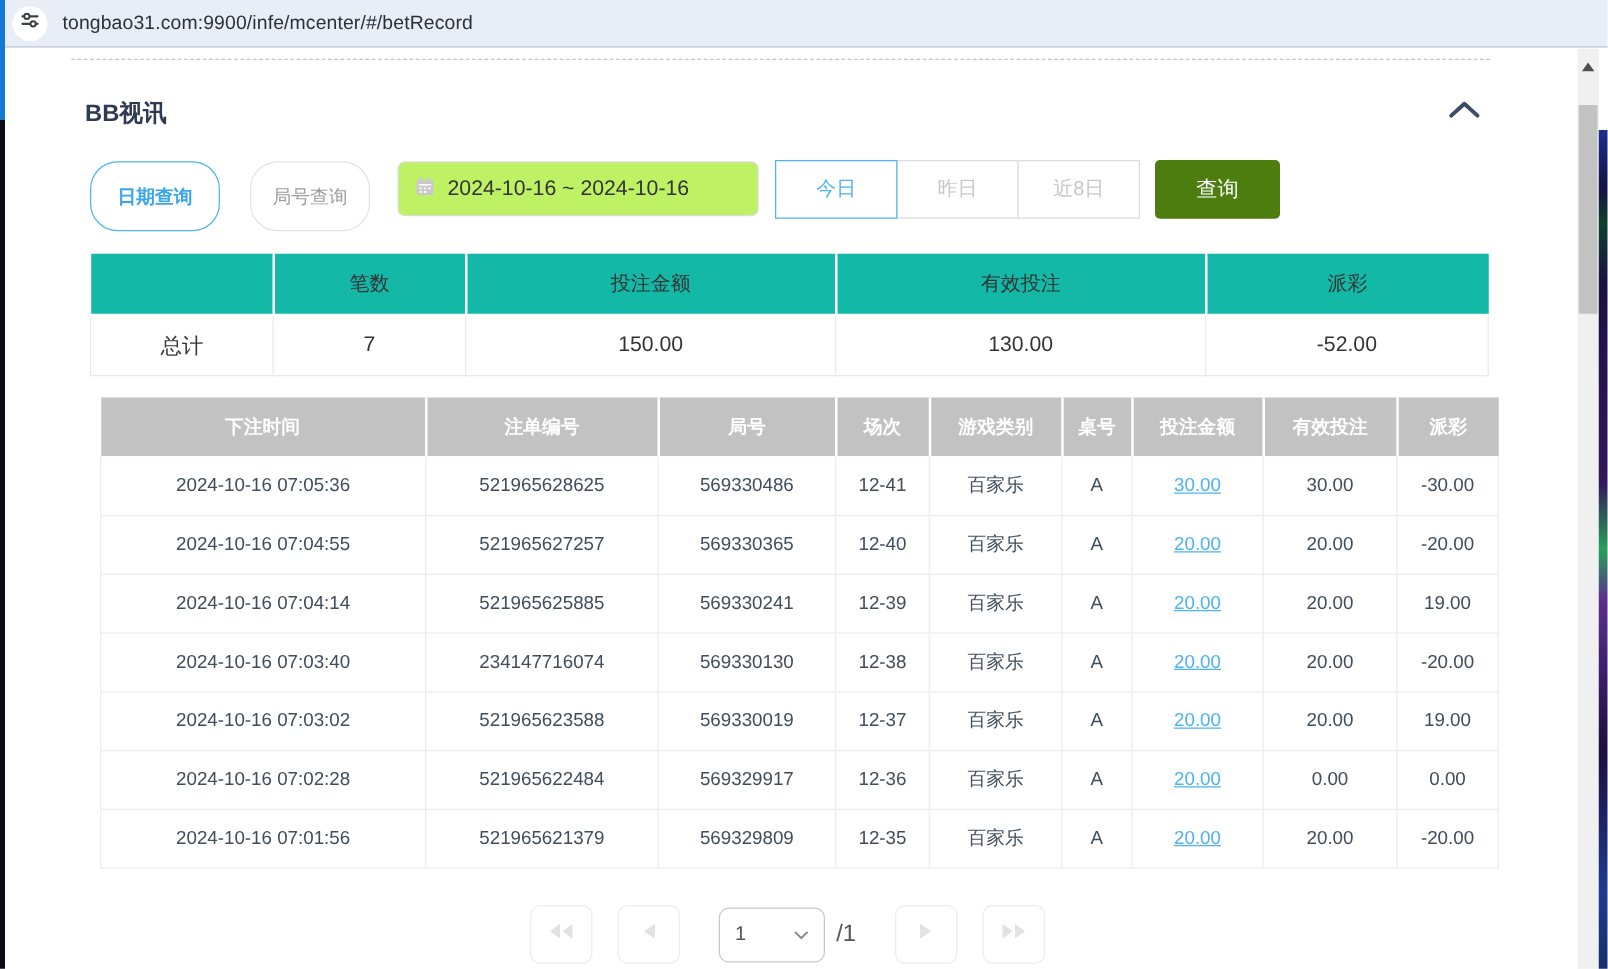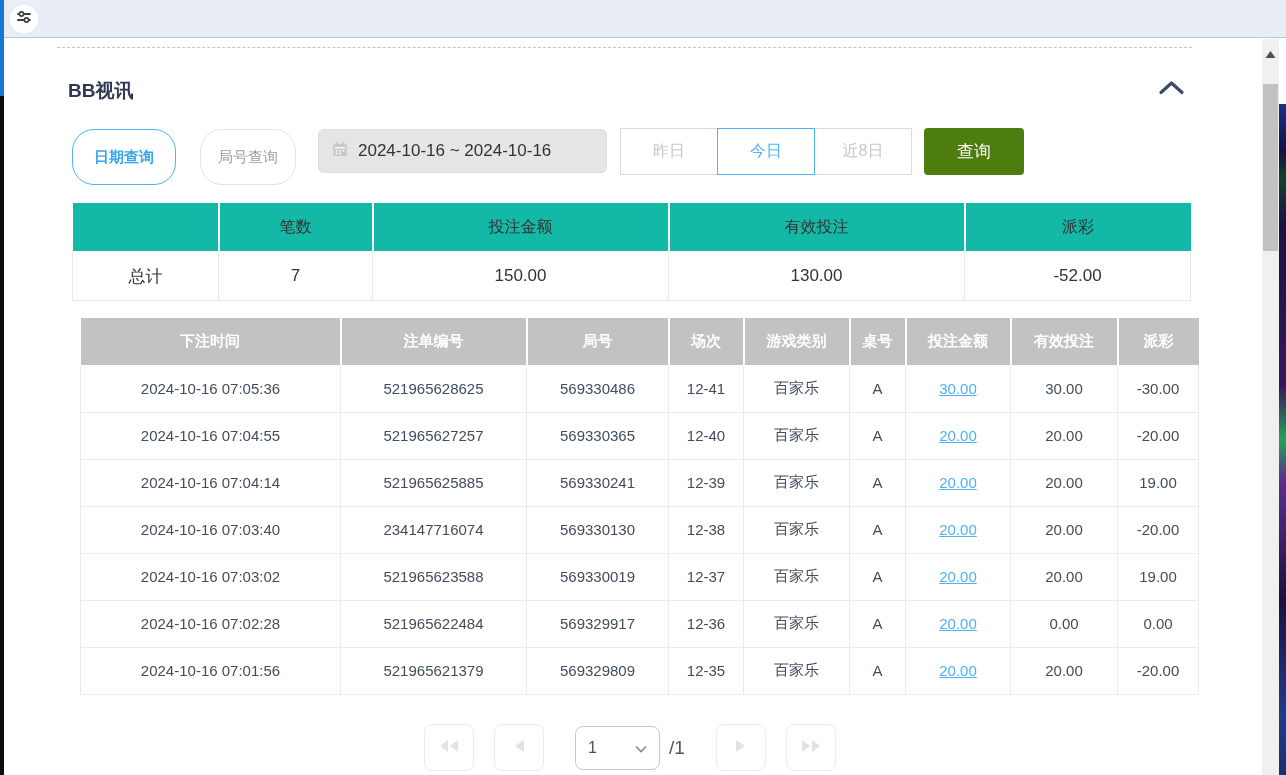--- a/index.html
+++ b/index.html
@@ -37,21 +37,21 @@
   
   .filter-row { position:absolute; left:72px; top:129px; height:46px; }
   .pill {
     position:absolute; height:56px; border-radius:22px; background:#fff;
     display:flex; align-items:center; justify-content:center; font-size:15px; cursor:pointer;
   }
   .pill-active { left:0; width:104px; border:1px solid #4db3f2; color:#38a6ee; font-weight:bold; }
   .pill-idle { left:128px; width:96px; border:1px solid #e3e3e3; color:#9c9c9c; }
   .date-input {
     position:absolute; left:246px; top:0; width:289px; height:44px;
-    border:1px solid #dcdcdc; border-radius:6px; background:#e5e5e5;
+    border:1px solid #dcdcdc; border-radius:6px; background:#bef264;
     display:flex; align-items:center; padding-left:13px; cursor:pointer;
   }
   .date-input .date-text { margin-left:10px; font-size:17px; color:#303固5; color:#333; }
   .quick-group { position:absolute; left:548px; top:-1px; display:flex; }
   .quick-btn {
     width:98px; height:47px; background:#fff; border:1px solid #dcdcdc; margin-left:-1px;
     display:flex; align-items:center; justify-content:center;
     font-size:16px; color:#c7c7c7; cursor:pointer;
   }
   .quick-btn:first-child { margin-left:0; }
@@ -115,20 +115,21 @@
   <div class="site-settings-circle">
     <span>
       <svg width="16" height="16" viewBox="0 0 16 16">
         <line x1="2" y1="5" x2="14" y2="5" stroke="#3c4043" stroke-width="1.8" stroke-linecap="round"></line>
         <circle cx="5.5" cy="5" r="2.1" fill="#fff" stroke="#3c4043" stroke-width="1.6"></circle>
         <line x1="2" y1="11" x2="14" y2="11" stroke="#3c4043" stroke-width="1.8" stroke-linecap="round"></line>
         <circle cx="10.5" cy="11" r="2.1" fill="#fff" stroke="#3c4043" stroke-width="1.6"></circle>
       </svg>
     </span>
   </div>
+  <span class="url-text">tongbao31.com:9900/infe/mcenter/#/betRecord</span>
 </div>
 
 <div class="scrollbar-track">
   <span class="scroll-up">
     <svg width="11" height="9">
         <polygon points="5.5,1 10.5,8 0.5,8" fill="#505050"></polygon>
       </svg>
   </span>
   <div class="scroll-thumb"></div>
 </div>
@@ -160,22 +161,22 @@
         <rect x="7.1" y="9" width="1.8" height="1.5" fill="#fff"></rect>
         <rect x="10.6" y="9" width="1.8" height="1.5" fill="#fff"></rect>
         <rect x="3.6" y="11.8" width="1.8" height="1.5" fill="#fff"></rect>
         <rect x="7.1" y="11.8" width="1.8" height="1.5" fill="#fff"></rect>
       </svg>
     </span>
     <span class="date-text">2024-10-16 ~ 2024-10-16</span>
   </div>
 
   <div class="quick-group">
+    <div class="quick-btn active">今日</div>
     <div class="quick-btn">昨日</div>
-    <div class="quick-btn active">今日</div>
     <div class="quick-btn">近8日</div>
   </div>
 
   <button class="search-btn">查询</button>
 </div>
 
 <table class="summary-table">
   <colgroup>
       <col style="width:146px">
       <col style="width:154px">

